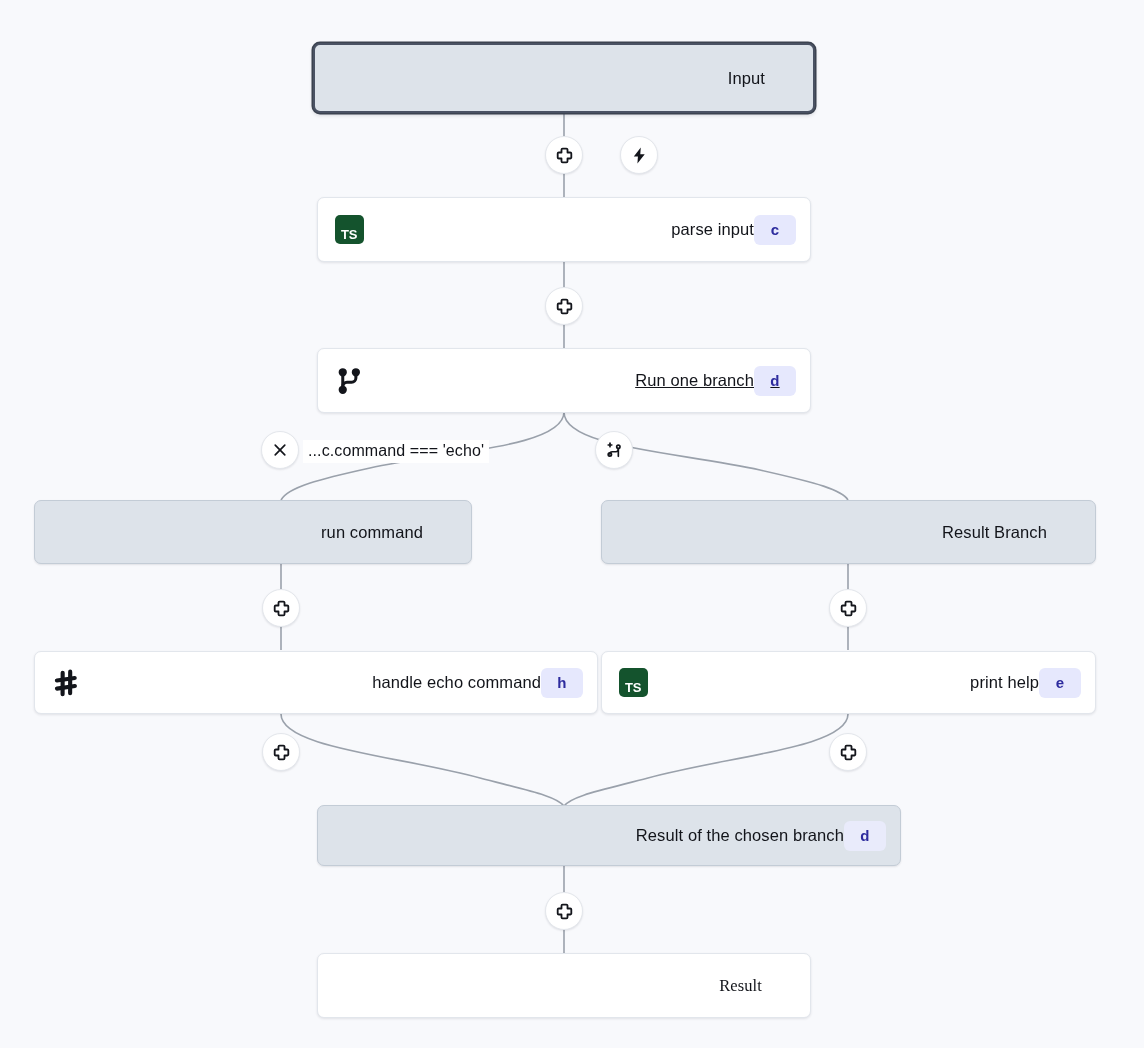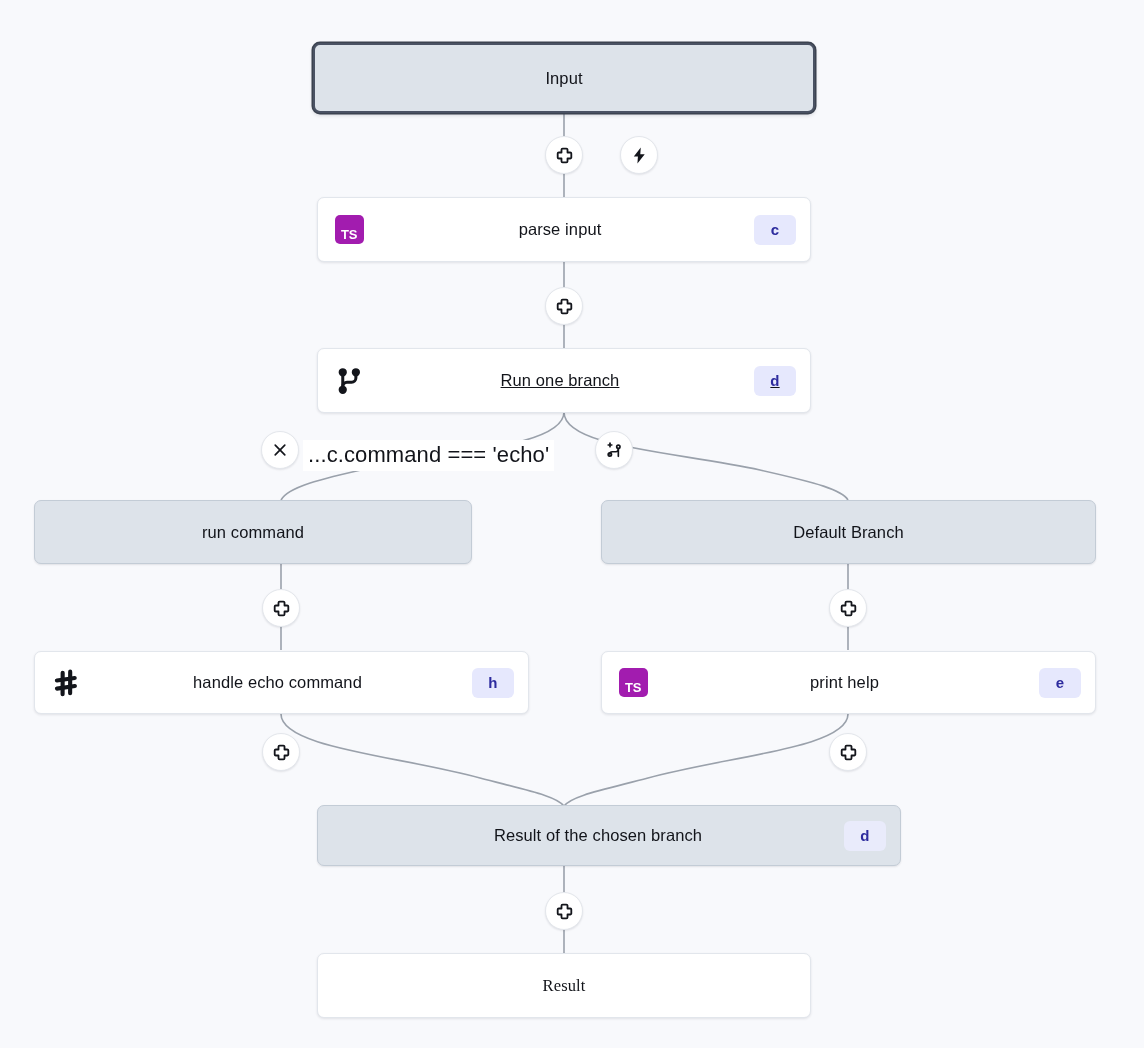--- a/index.html
+++ b/index.html
@@ -38,21 +38,21 @@
     display: flex;
     align-items: center;
     border-radius: 7px;
     font-size: 16.5px;
     color: #12141a;
     letter-spacing: 0.1px;
   }
 
   .node .node-label {
     flex: 1 1 auto;
-    text-align: center;
+    text-align: right;
     white-space: nowrap;
     overflow: hidden;
     text-overflow: ellipsis;
   }
 
   
   .node.filled {
     background: #dde3ea;
     border: 1px solid #c3ccd6;
     box-shadow: 0 1px 2px rgba(16, 24, 40, 0.10);
@@ -81,21 +81,21 @@
     display: flex;
     align-items: center;
     justify-content: center;
   }
 
   
   .icon-ts {
     width: 29px;
     height: 29px;
     border-radius: 5px;
-    background: #a21caf;
+    background: #14532d;
     color: #ffffff;
     font-size: 13px;
     font-weight: bold;
     font-family: "Liberation Sans", sans-serif;
     display: flex;
     align-items: flex-end;
     justify-content: center;
     padding-bottom: 2px;
     box-sizing: border-box;
     letter-spacing: -0.3px;
@@ -140,21 +140,21 @@
     box-sizing: border-box;
   }
 
   .handle svg { display: block; }
 
   
   .cond-label {
     position: absolute;
     background: #ffffff;
     color: #12141a;
-    font-size: 22px;
+    font-size: 16px;
     white-space: nowrap;
     padding: 2px 5px 3px 5px;
     letter-spacing: 0.1px;
   }
 </style>
 </head>
 <body>
 
 <div id="canvas">
 
@@ -210,25 +210,25 @@
   </div>
 
   <div class="node filled" style="left:34px; top:500px; width:438px; height:64px;">
     <span class="slot-spacer" style="width:48px;"></span>
     <span class="node-label">run command</span>
     <span class="slot-spacer" style="width:48px;"></span>
   </div>
 
   <div class="node filled" style="left:601px; top:500px; width:495px; height:64px;">
     <span class="slot-spacer" style="width:48px;"></span>
-    <span class="node-label">Default Branch</span>
-    <span class="slot-spacer" style="width:48px;"></span>
-  </div>
-
-  <div class="node plain" style="left:34px; top:651px; width:495px; height:63px;">
+    <span class="node-label">Result Branch</span>
+    <span class="slot-spacer" style="width:48px;"></span>
+  </div>
+
+  <div class="node plain" style="left:34px; top:651px; width:564px; height:63px;">
     <span class="node-icon">
       <svg width="32" height="32" viewBox="0 0 24 24" stroke="#13151b" fill="none" stroke-width="3.1" stroke-linecap="round" stroke-linejoin="round" style="transform: rotate(-8deg);">
         <path d="M5.5 9.2 H19"></path>
         <path d="M4.7 15.2 H18.3"></path>
         <path d="M10.6 4 L8.3 20"></path>
         <path d="M16.3 4 L14 20"></path>
       </svg>
     </span>
     <span class="node-label">handle echo command</span>
     <span class="node-badge">h</span>

